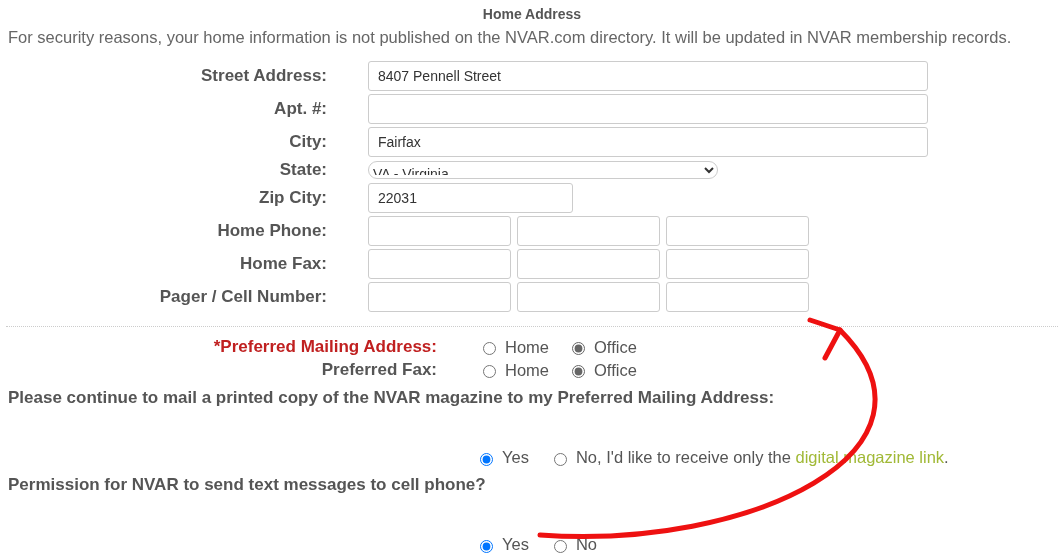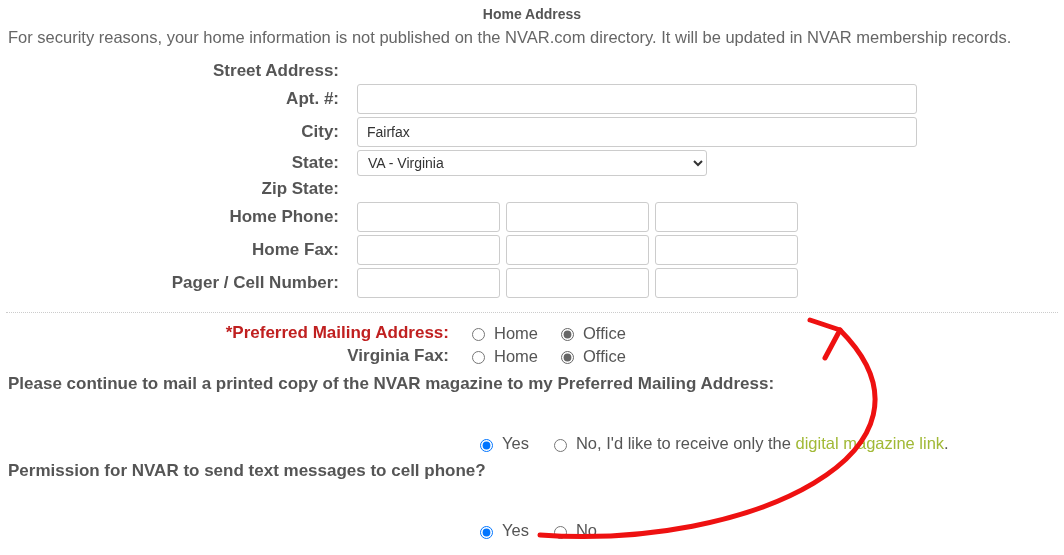--- a/index.html
+++ b/index.html
@@ -22,21 +22,22 @@
     font-size: 14px;
   }
   .security-note {
     margin: 0 8px 14px 8px;
     color: #666;
     font-size: 16.5px;
   }
   .form-row {
     display: flex;
     align-items: center;
-    margin: 3px 12px;
+    margin: 3px 0;
+    gap: 23px;
   }
   .form-row .label {
     width: 345px;
     text-align: right;
     padding-right: 18px;
     font-weight: 700;
     color: #555;
     font-size: 17px;
   }
   .controls {
@@ -46,24 +47,24 @@
   }
   input.text {
     height: 30px;
     border: 1px solid #ccc;
     border-radius: 3px;
     padding: 4px 9px;
     font-size: 14px;
     color: #333;
   }
   select.sel {
-    height: 26px;
+    height: 18px;
     border: 1px solid #ccc;
-    border-radius: 3px;
-    padding: 3px 6px;
+    border-radius: 10px;
+    padding: 3px 0;
     font-size: 14px;
     color: #333;
     background: #fff;
   }
   .w-wide { width: 560px; }
   .w-state { width: 350px; }
   .w-zip { width: 205px; }
   .w-phone { width: 143px; }
   hr.dotted {
     border: none;
@@ -102,20 +103,23 @@
   }
 </style>
 </head>
 <body>
 
 <div class="section-title">Home Address</div>
 <div class="security-note">For security reasons, your home information is not published on the NVAR.com directory. It will be updated in NVAR membership records.</div>
 
 <div class="form-row">
   <div class="label">Street Address:</div>
+  <div class="controls">
+    <input class="text w-wide" type="text" value="8407 Pennell Street" style="">
+  </div>
 </div>
 
 <div class="form-row">
   <div class="label">Apt. #:</div>
   <div class="controls">
     <input class="text w-wide" type="text" value="" style="">
   </div>
 </div>
 
 <div class="form-row">
@@ -128,21 +132,24 @@
 <div class="form-row">
   <div class="label">State:</div>
   <div class="controls">
     <select class="sel w-state">
       <option>VA - Virginia</option>
     </select>
   </div>
 </div>
 
 <div class="form-row">
-  <div class="label">Zip State:</div>
+  <div class="label">Zip City:</div>
+  <div class="controls">
+    <input class="text w-zip" type="text" value="22031" style="">
+  </div>
 </div>
 
 <div class="form-row">
   <div class="label">Home Phone:</div>
   <div class="controls">
     <input class="text w-phone" type="text" style="">
     <input class="text w-phone" type="text" style="">
     <input class="text w-phone" type="text" style="">
   </div>
 </div>
@@ -176,21 +183,21 @@
         <span>Home</span>
       </label>
       <label>
         <input type="radio" name="pmail" checked="" style="">
         <span>Office</span>
       </label>
     </div>
   </div>
 
   <div class="form-row">
-    <div class="label">Virginia Fax:</div>
+    <div class="label">Preferred Fax:</div>
     <div class="radio-group">
       <label>
         <input type="radio" name="pfax" style="">
         <span>Home</span>
       </label>
       <label>
         <input type="radio" name="pfax" checked="" style="">
         <span>Office</span>
       </label>
     </div>

